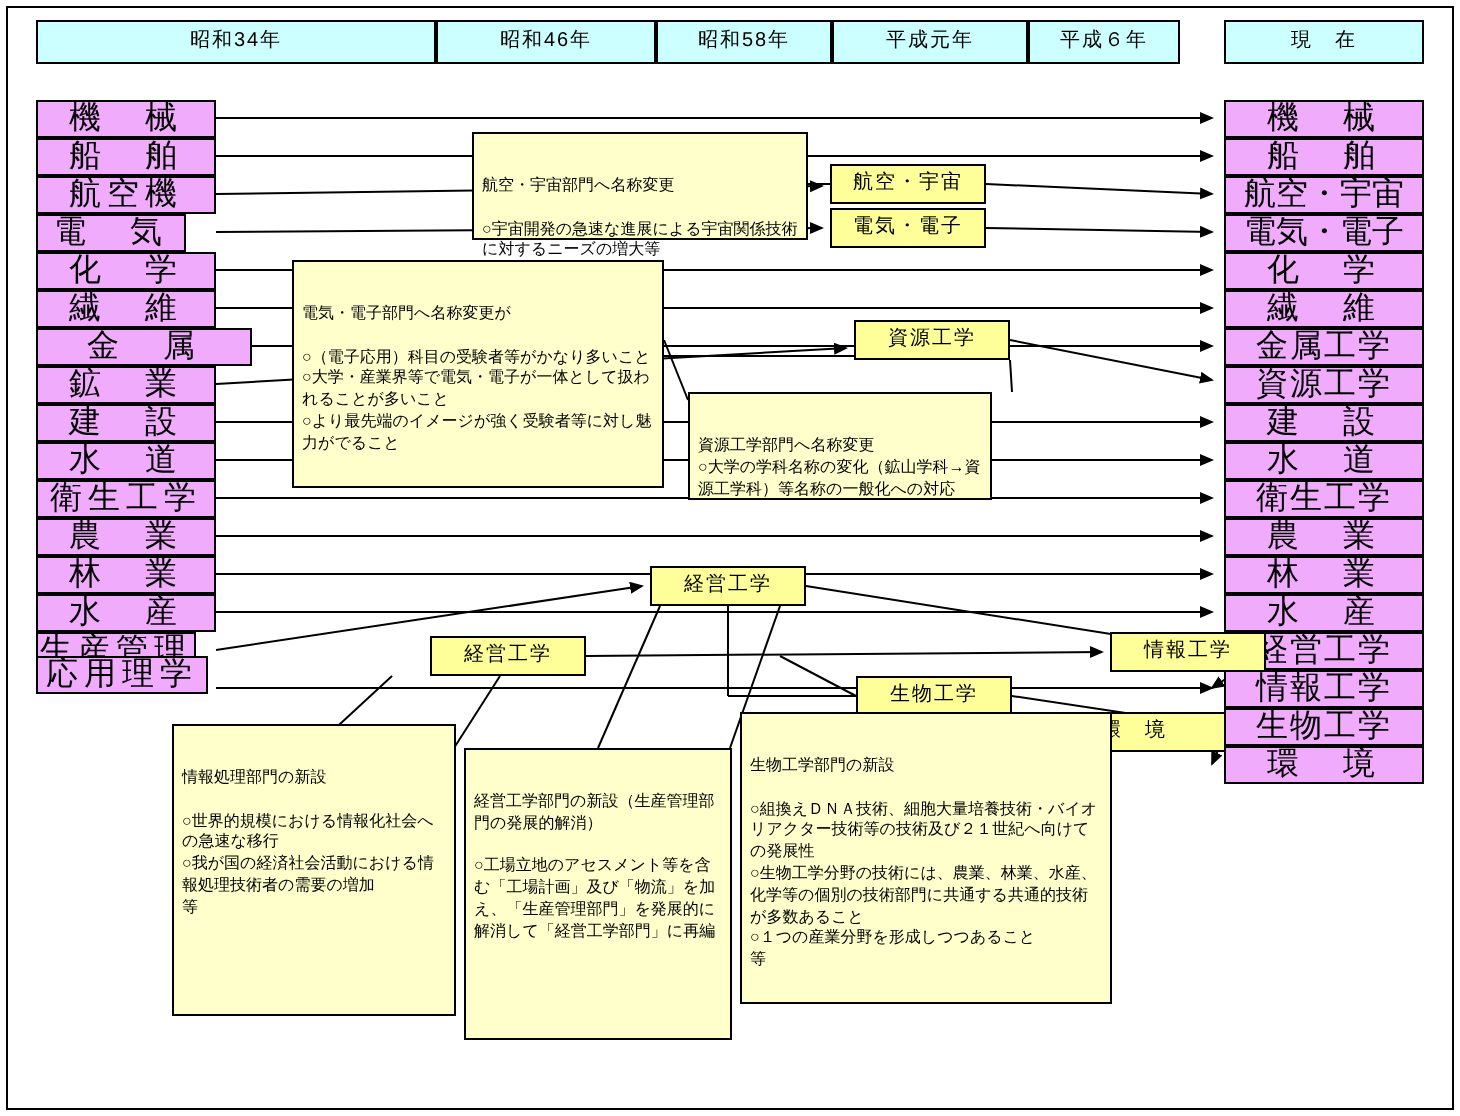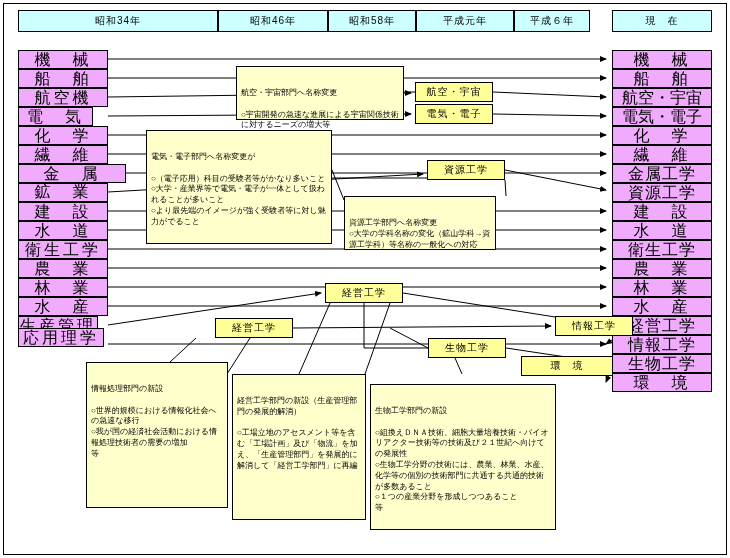--- a/index.html
+++ b/index.html
@@ -195,19 +195,19 @@
   <div class="box note" style="left:344px;top:196px;width:152px;height:54px;">資源工学部門へ名称変更
 ○大学の学科名称の変化（鉱山学科→資源工学科）等名称の一般化への対応</div>
   <div class="box note" style="left:86px;top:362px;width:142px;height:146px;">情報処理部門の新設
 
 ○世界的規模における情報化社会への急速な移行
 ○我が国の経済社会活動における情報処理技術者の需要の増加
 等</div>
   <div class="box note" style="left:232px;top:374px;width:134px;height:146px;">経営工学部門の新設（生産管理部門の発展的解消）
 
 ○工場立地のアセスメント等を含む「工場計画」及び「物流」を加え、「生産管理部門」を発展的に解消して「経営工学部門」に再編</div>
-  <div class="box note" style="left:370px;top:384px;width:186px;height:146px;">生物工学部門の新設
+  <div class="box note" style="left:370px;top:356px;width:186px;height:146px;">生物工学部門の新設
 
 ○組換えＤＮＡ技術、細胞大量培養技術・バイオリアクター技術等の技術及び２１世紀へ向けての発展性
 ○生物工学分野の技術には、農業、林業、水産、化学等の個別の技術部門に共通する共通的技術が多数あること
 ○１つの産業分野を形成しつつあること
 等</div>
 </div>
 
 </body></html>

